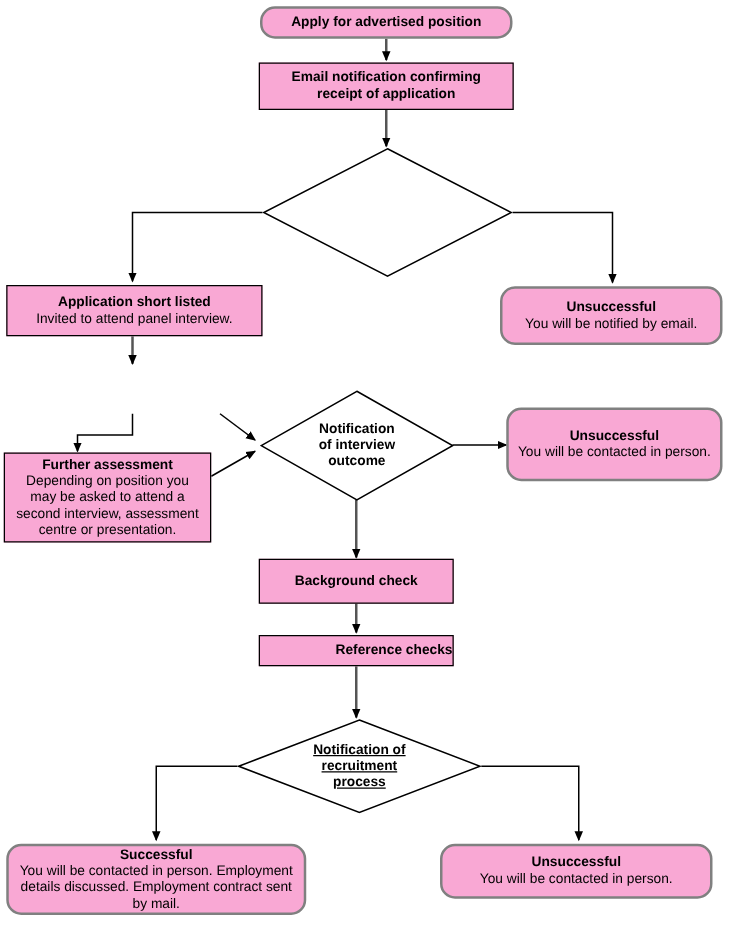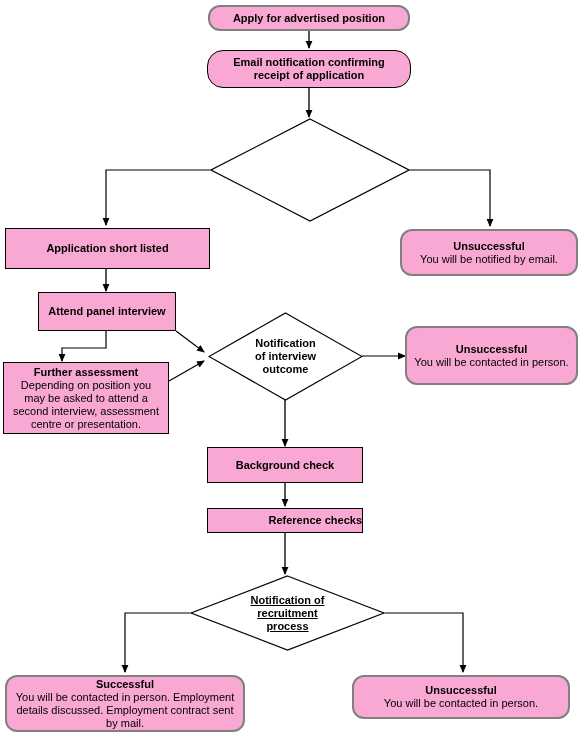--- a/index.html
+++ b/index.html
@@ -119,43 +119,41 @@
       <path d="M190,613 L125,613 L125,672" marker-end="url(#arrowDark)"></path>
 
       <path d="M385,613 L463,613 L463,672" marker-end="url(#arrowDark)"></path>
     </g>
   </svg>
 
   <div class="node rounded" style="left:208px; top:5px; width:202px; height:26px;">
     <div class="title">Apply for advertised position</div>
   </div>
 
-  <div class="node rect" style="left:207px; top:50px; width:204px; height:38px;border-radius:16px;">
+  <div class="node rect" style="left:207px; top:50px; width:204px; height:38px;">
     <div class="title">Email notification confirming</div>
     <div class="title">receipt of application</div>
   </div>
 
   <div class="node diamond-node" style="left:210px; top:118px; width:200px; height:104px;">
     <svg class="diamond-svg" width="200" height="104" viewBox="0 0 200 104">
       <polygon points="100,1 199,52 100,103 1,52" fill="#ffffff" stroke="#000000" stroke-width="1.2"></polygon>
     </svg>
   </div>
 
   <div class="node rect" style="left:5px; top:228px; width:205px; height:41px;">
     <div class="title">Application short listed</div>
+    <div class="desc">Invited to attend panel interview.</div>
   </div>
 
   <div class="node rounded" style="left:400px; top:229px; width:178px; height:47px;">
     <div class="title">Unsuccessful</div>
     <div class="desc">You will be notified by email.</div>
   </div>
 
-  <div class="node rect" style="left:38px; top:292px; width:138px; height:39px;">
-    <div class="title">Attend panel interview</div>
-  </div>
 
   <div class="node rect" style="left:3px; top:362px; width:166px; height:72px;">
     <div class="title">Further assessment</div>
     <div class="desc">Depending on position you</div>
     <div class="desc">may be asked to attend a</div>
     <div class="desc">second interview, assessment</div>
     <div class="desc">centre or presentation.</div>
   </div>
 
   <div class="node diamond-node" style="left:208px; top:312px; width:155px; height:89px;align-items:flex-end;">

